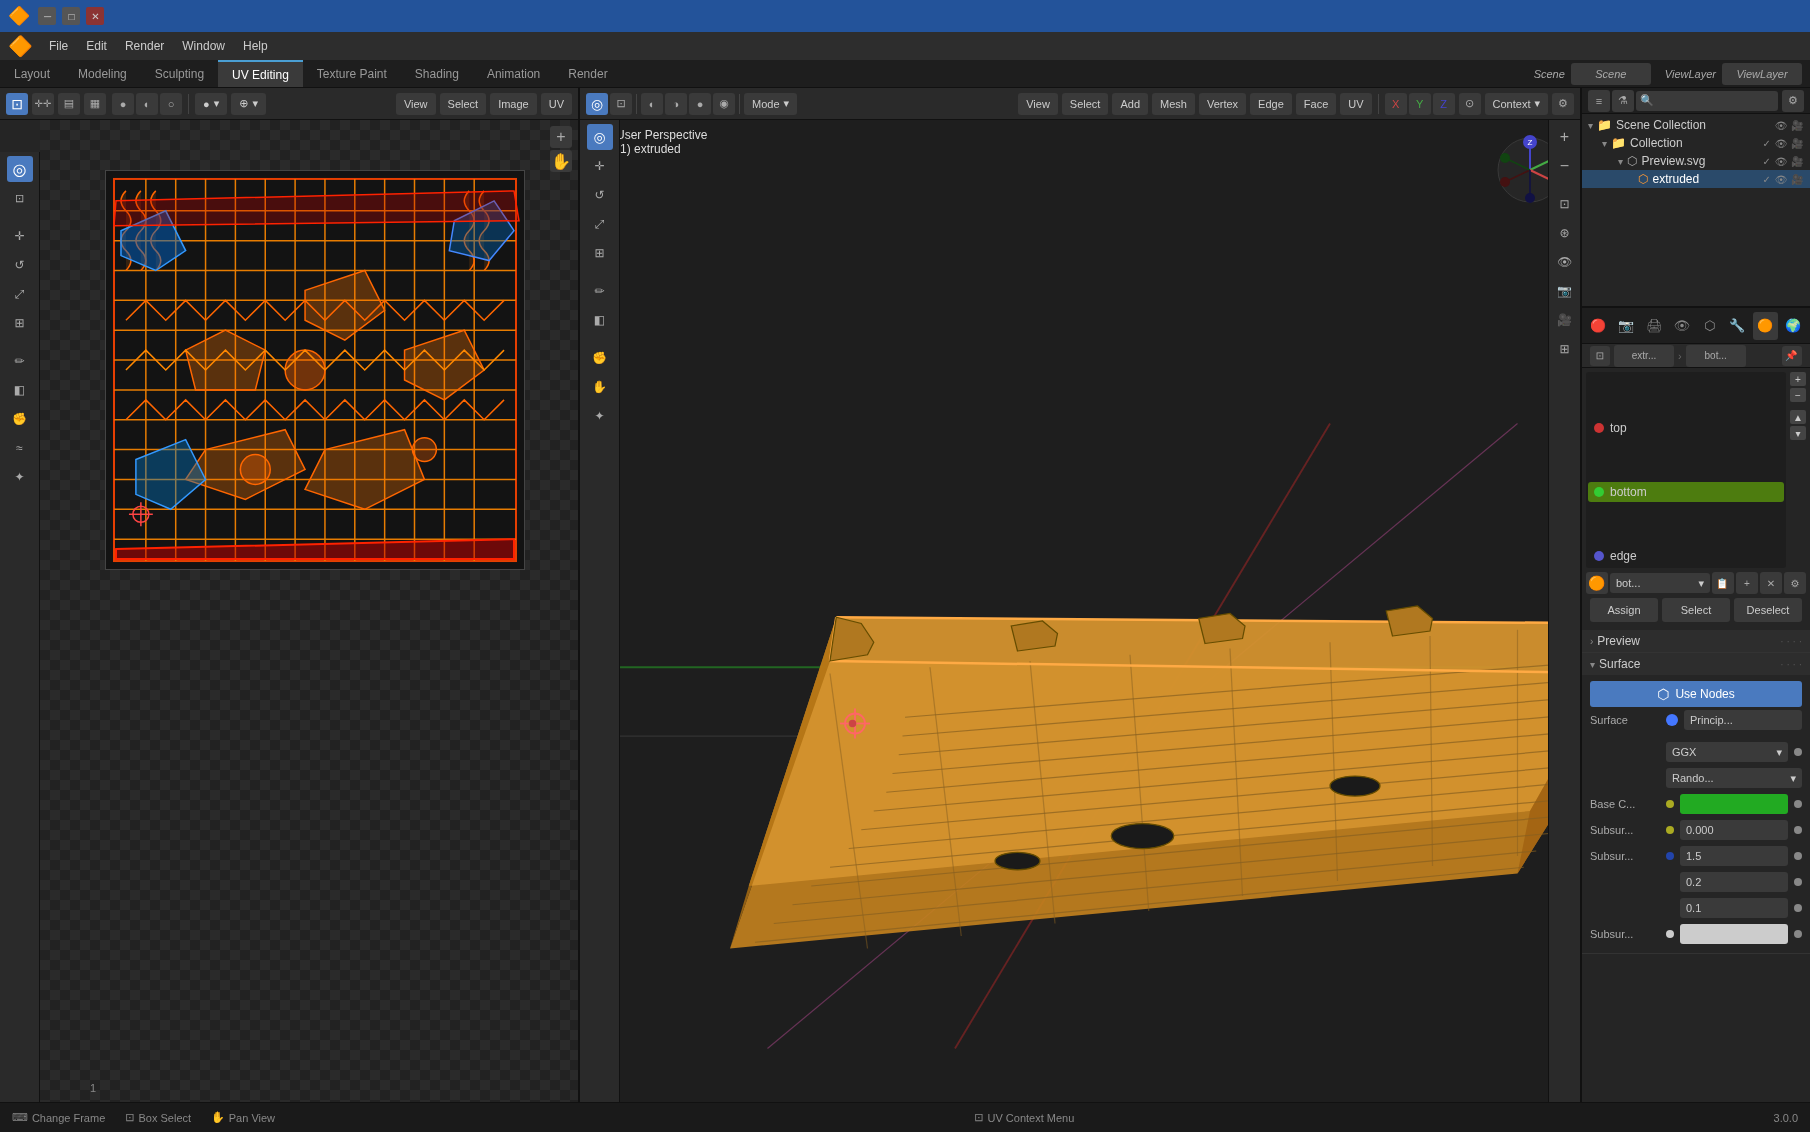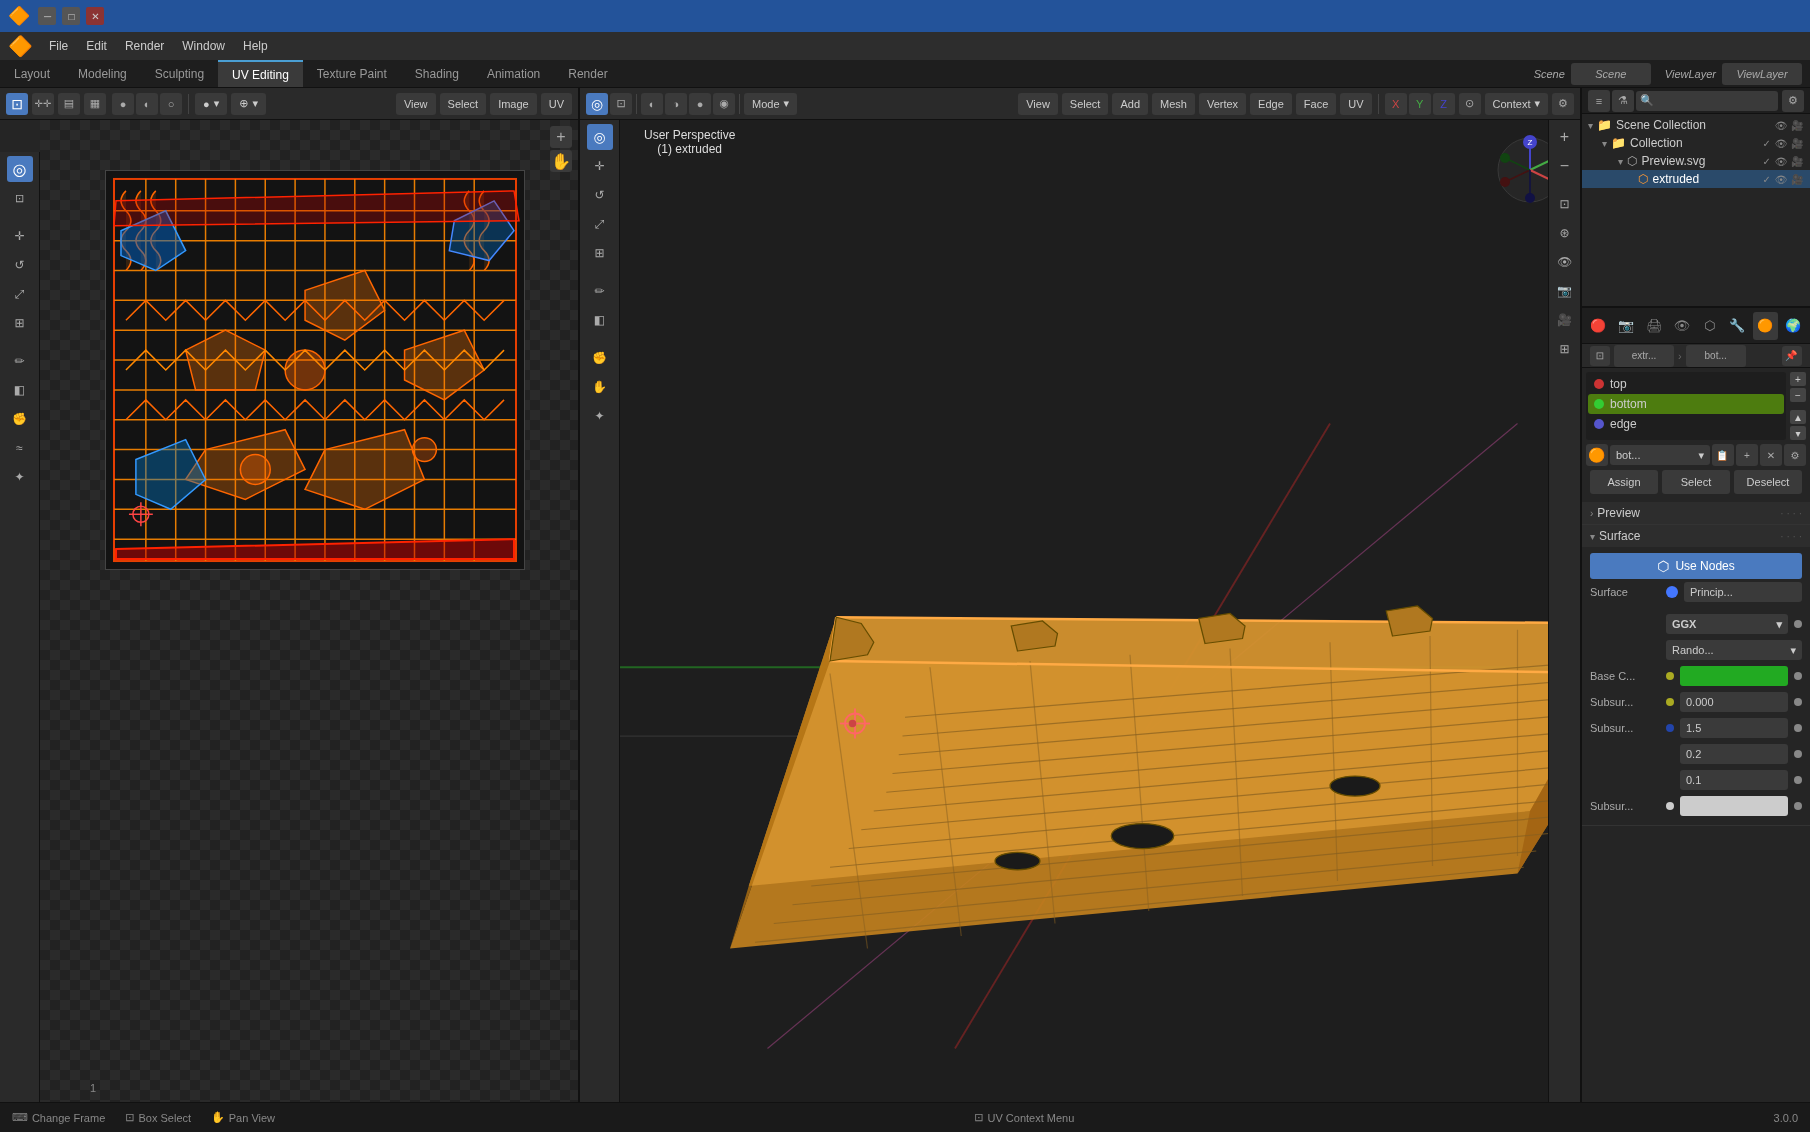--- a/index.html
+++ b/index.html
@@ -259,20 +259,21 @@
       overflow-x: hidden;
     }
     .material-slot {
       display: flex;
       align-items: center;
       padding: 3px 6px;
       border-radius: 3px;
       gap: 6px;
       cursor: pointer;
       font-size: 12px;
+      margin-top: 44px;
     }
     .material-slot.active { background: #4d7c0f; }
     .material-slot .dot { width: 10px; height: 10px; border-radius: 50%; }
     .dot-red { background: #cc3333; }
     .dot-green { background: #33cc33; }
     .dot-blue { background: #5555cc; }
 
     
     #mat-actions {
       display: flex;
@@ -787,21 +788,21 @@
           <g transform="translate(220,440)" stroke="#ff6666" fill="none" stroke-width="1.5">
             <circle cx="0" cy="0" r="8"></circle>
             <line x1="-12" y1="0" x2="12" y2="0"></line>
             <line x1="0" y1="-12" x2="0" y2="12"></line>
           </g>
 
           <circle cx="218" cy="440" r="3" fill="#cc4444"></circle>
         </svg>
 
         
-        <div style="position:absolute;top:8px;left:64px;font-size:12px;color:#ddd;text-align:center;">
+        <div style="position:absolute;top:8px;left:36px;font-size:12px;color:#ddd;">
           <div>User Perspective</div>
           <div>(1) extruded</div>
         </div>
 
         
         <div id="gizmo">
           <svg id="gizmo-svg" viewBox="0 0 80 80" xmlns="http://www.w3.org/2000/svg">
             <circle cx="40" cy="40" r="32" fill="#2a2a2a" opacity="0.7" stroke="#444" stroke-width="1"></circle>
 
             <line x1="40" y1="40" x2="40" y2="12" stroke="#4444cc" stroke-width="2"></line>
@@ -1005,21 +1006,21 @@
 
           <div class="prop-row">
             <span class="prop-label">Surface</span>
             <div class="color-circle" style="background:#4477ff;"></div>
             <div class="prop-value">Princip...</div>
           </div>
 
           <div style="height:6px;"></div>
 
           <div class="prop-row">
-            <div class="prop-dropdown" style="margin-left:76px;font-weight:bold;">
+            <div class="prop-dropdown" style="margin-left:76px;">
               <span>GGX</span>
               <span>▾</span>
             </div>
             <div class="prop-dot"></div>
           </div>
 
           <div class="prop-row">
             <div class="prop-dropdown" style="margin-left:76px;">
               <span>Rando...</span>
               <span>▾</span>

